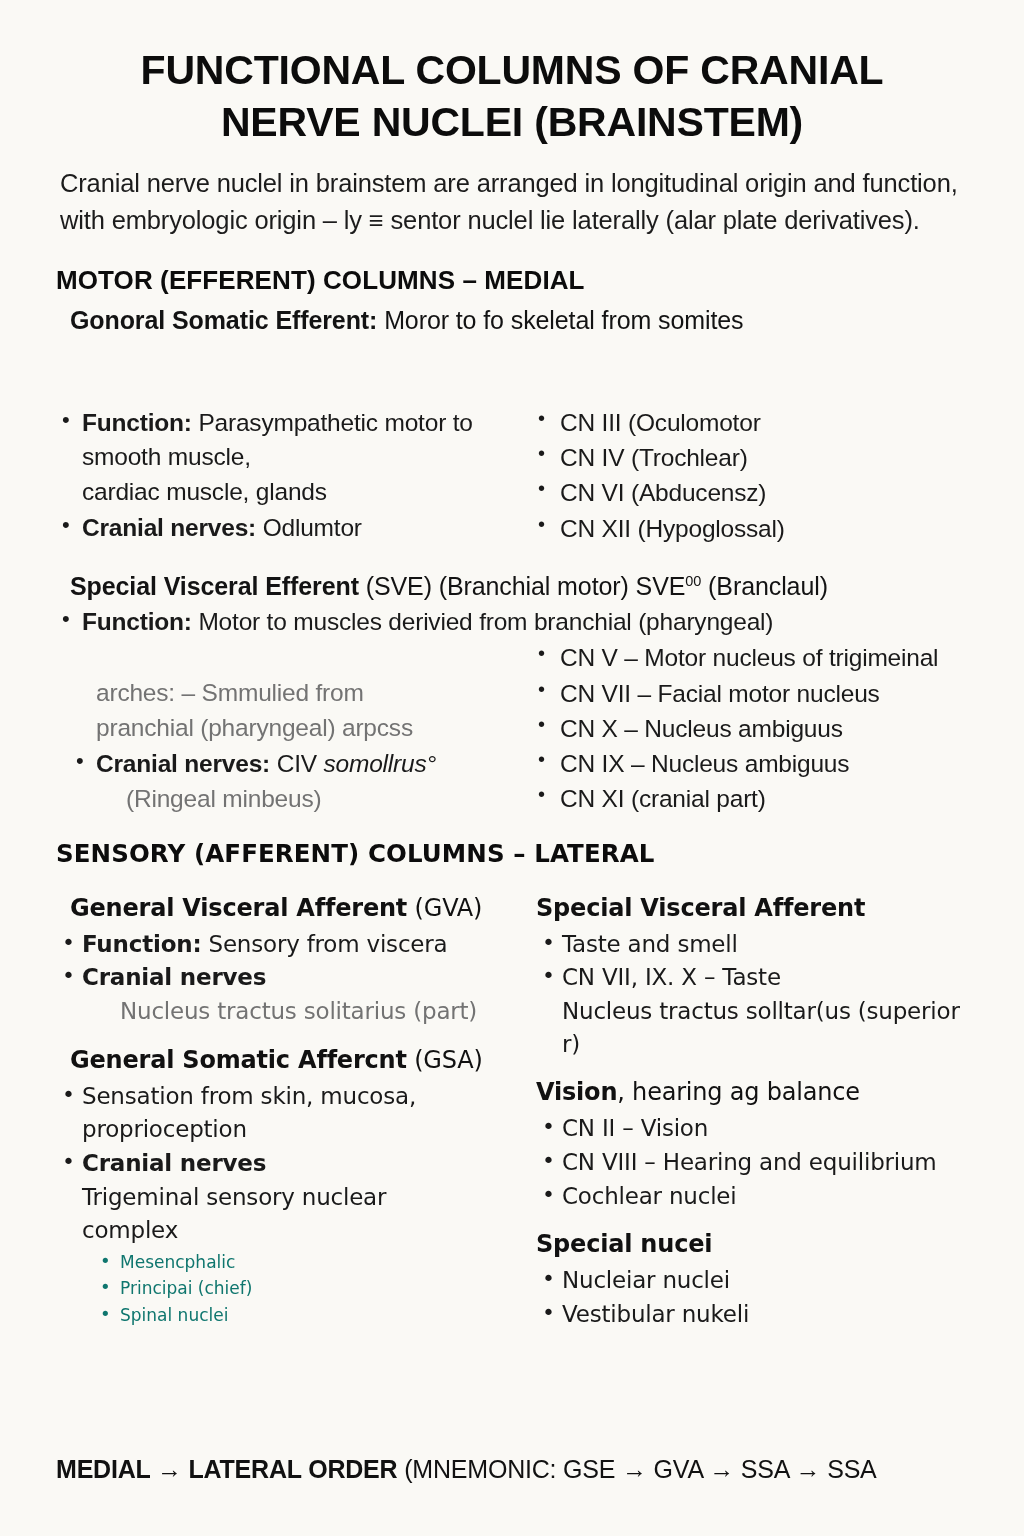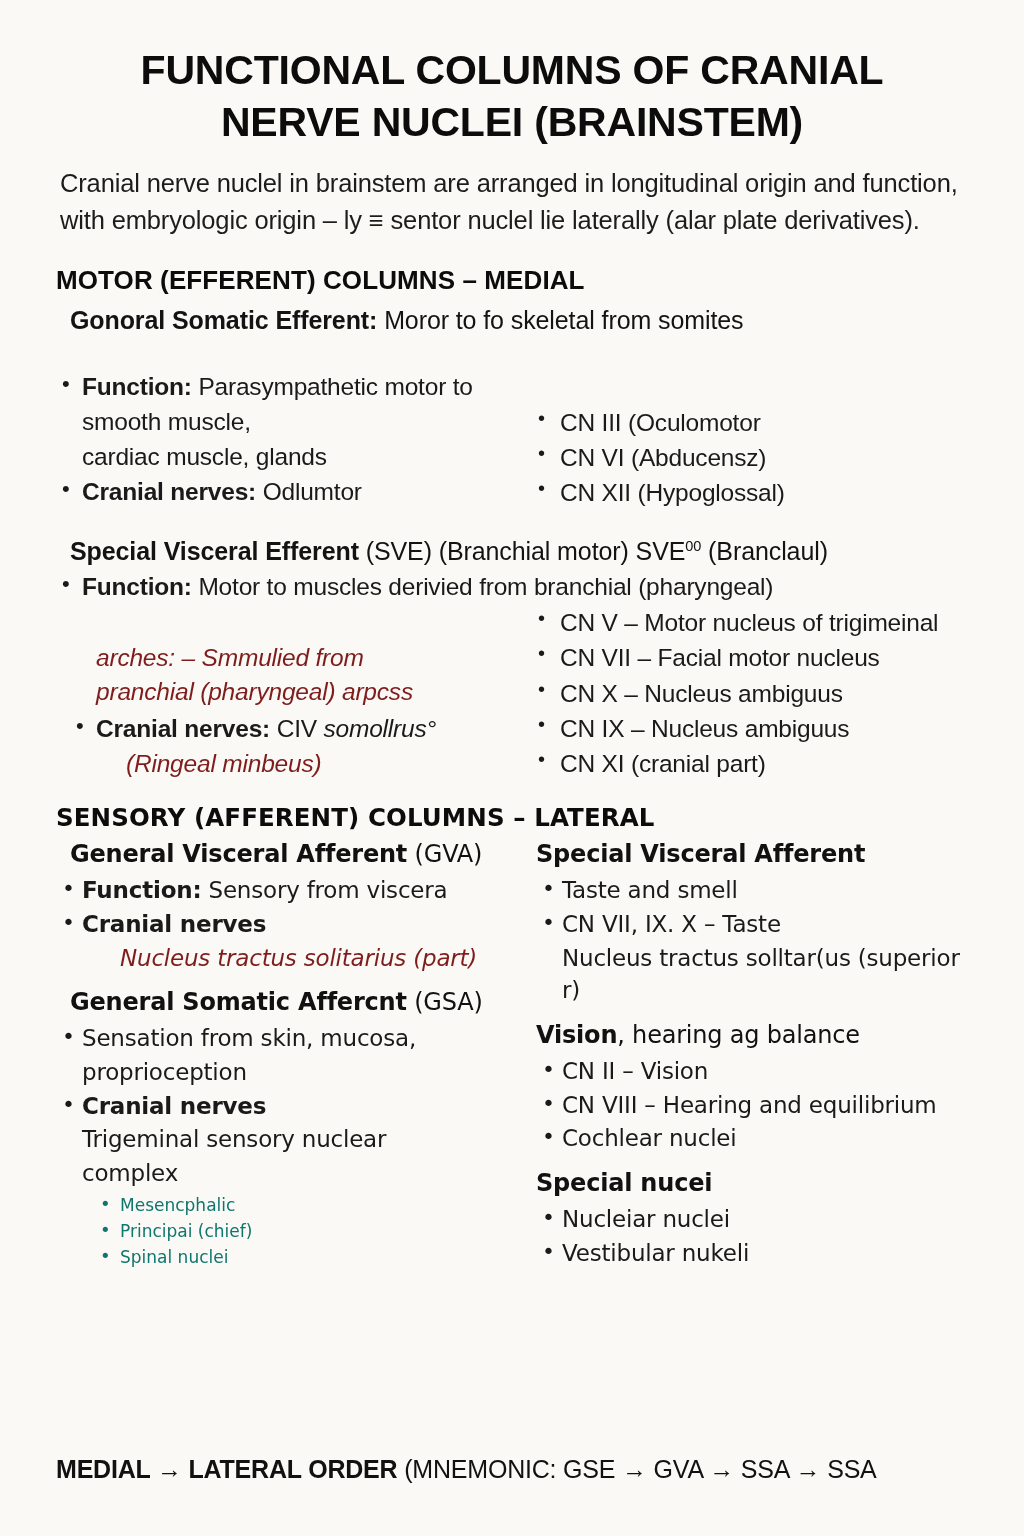--- a/index.html
+++ b/index.html
@@ -89,21 +89,21 @@
     position: absolute;
     left: 6px;
     top: -1px;
     font-size: 22px;
   }
   ul.bul > li.nobullet { padding-left: 26px; }
   ul.bul > li.nobullet::before { content: ""; }
   li b { font-weight: bold; }
 
   .indent-1 { margin-left: 14px; }
-  .cont { padding-left: 26px; font-size: 24.5px; line-height: 1.40; letter-spacing: -0.2px; color:#7f1d1d;font-style:italic;}
+  .cont { padding-left: 26px; font-size: 24.5px; line-height: 1.40; letter-spacing: -0.2px; color:#737373;}
 
   
   ul.cn {
     list-style: none;
     margin: 0;
     padding: 0;
   }
   ul.cn > li {
     position: relative;
     padding-left: 26px;
@@ -127,21 +127,21 @@
   .sensory-wrap { font-family: "DejaVu Sans", sans-serif; }
   .sensory-wrap ul.bul > li,
   .sensory-wrap ul.cn > li,
   .sensory-wrap .cont { font-size: 23px; line-height: 1.42; }
   .sec-head.sensory { font-family: "DejaVu Sans", sans-serif; font-size: 24.5px; }
 
   .sens-cols { display: flex; align-items: flex-start; margin-top: 2px; }
   .sens-left  { width: 480px; flex: 0 0 480px; }
   .sens-right { flex: 1 1 auto; }
 
-  .grp { margin-bottom: 14px; }
+  .grp { margin-bottom: 14px; margin-top: 18px; }
   .grp-head {
     font-size: 24px;
     margin: 0 0 6px 14px;
     color: #111;
     letter-spacing: -0.2px;
   }
   .grp-head b { font-weight: bold; }
 
   ul.sub3 {
     list-style: none;
@@ -203,20 +203,21 @@
         </li>
         <li class="nobullet">cardiac muscle, glands</li>
         <li>
           <b>Cranial nerves:</b><span> Odlumtor</span>
         </li>
       </ul>
     </div>
     <div class="col-right" style="padding-top:66px;">
       <ul class="cn">
         <li>CN III (Oculomotor</li>
+        <li>CN IV (Trochlear)</li>
         <li>CN VI (Abducensz)</li>
         <li>CN XII (Hypoglossal)</li>
       </ul>
     </div>
   </div>
 
   <div class="sub-head" style="margin-top:26px;">
     <b>Special Visceral Efferent</b><span> (SVE)  (Branchial motor)  SVE</span><span class="sup">00</span><span> (Branclaul)</span>
   </div>
 

